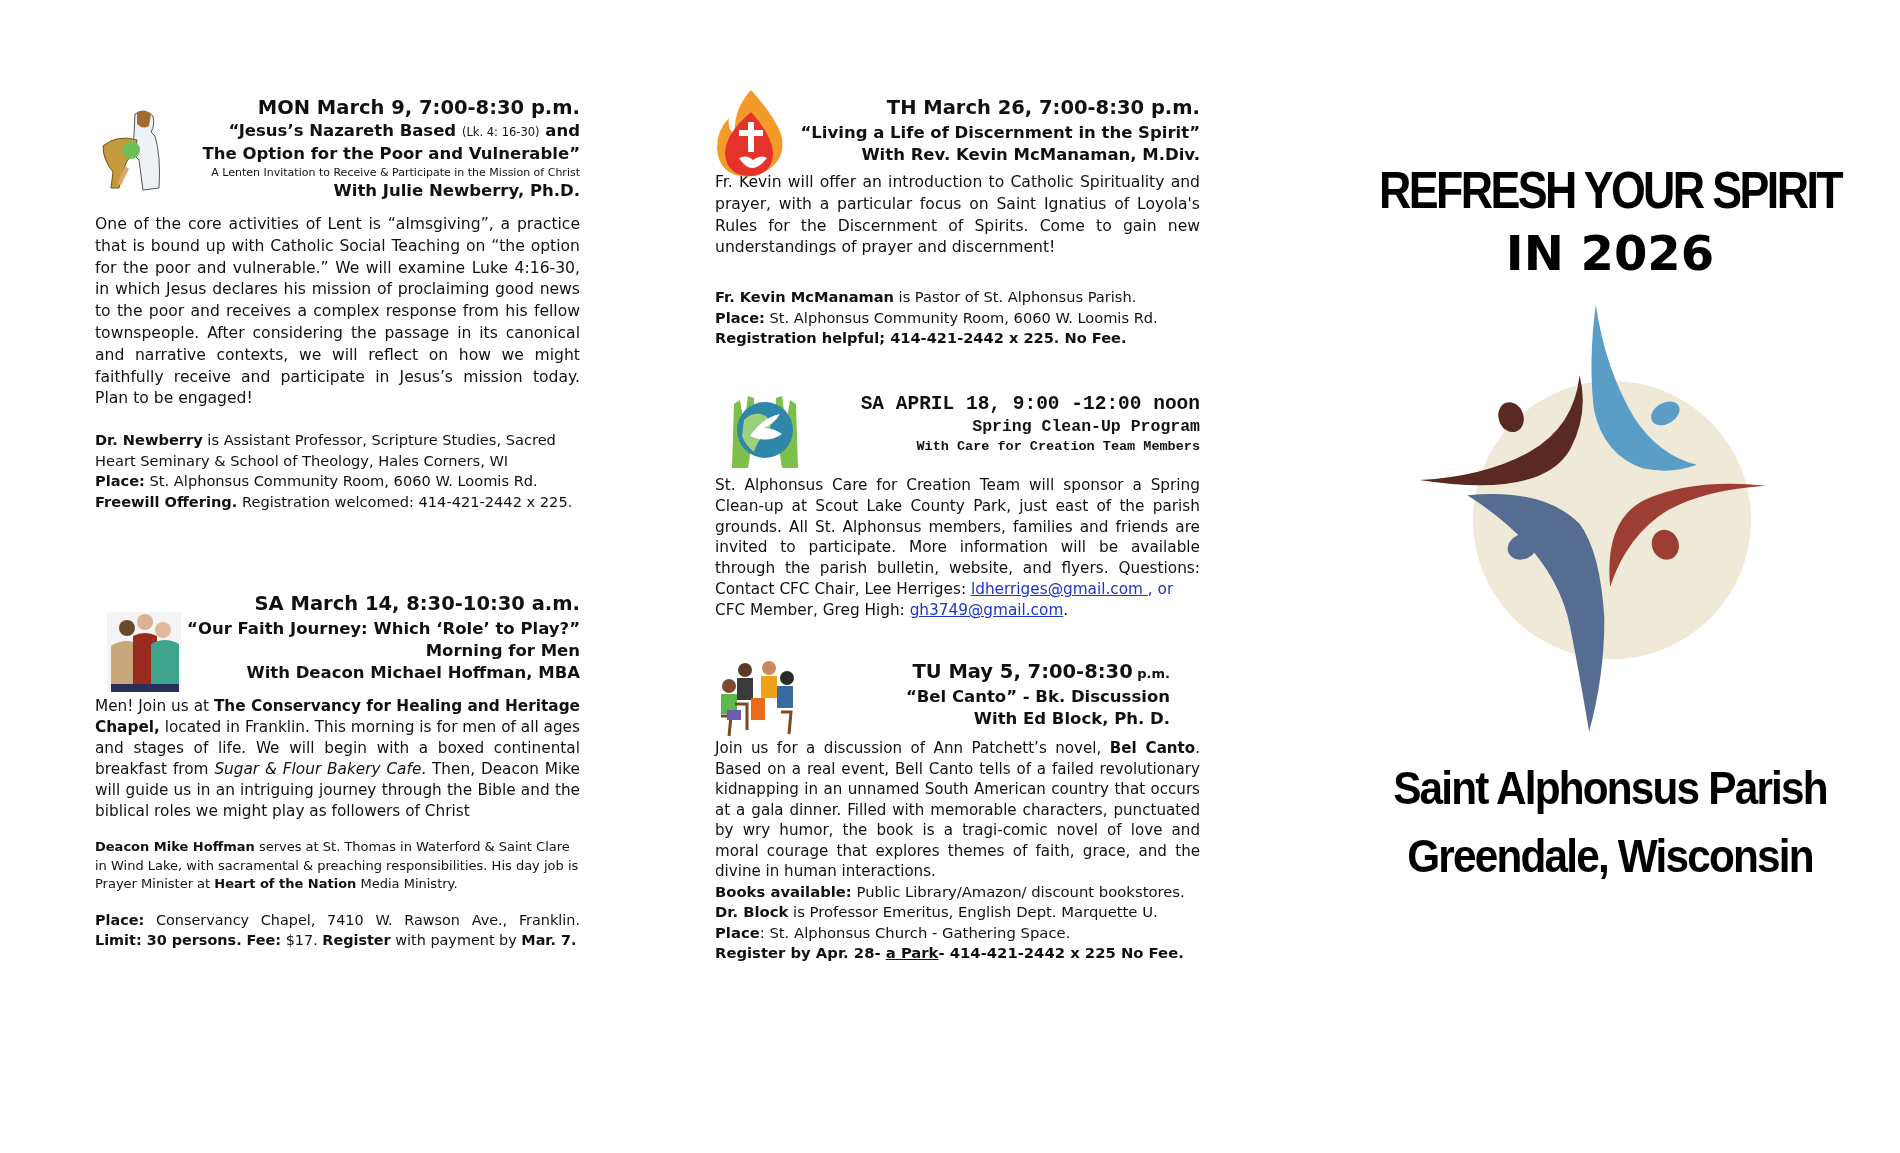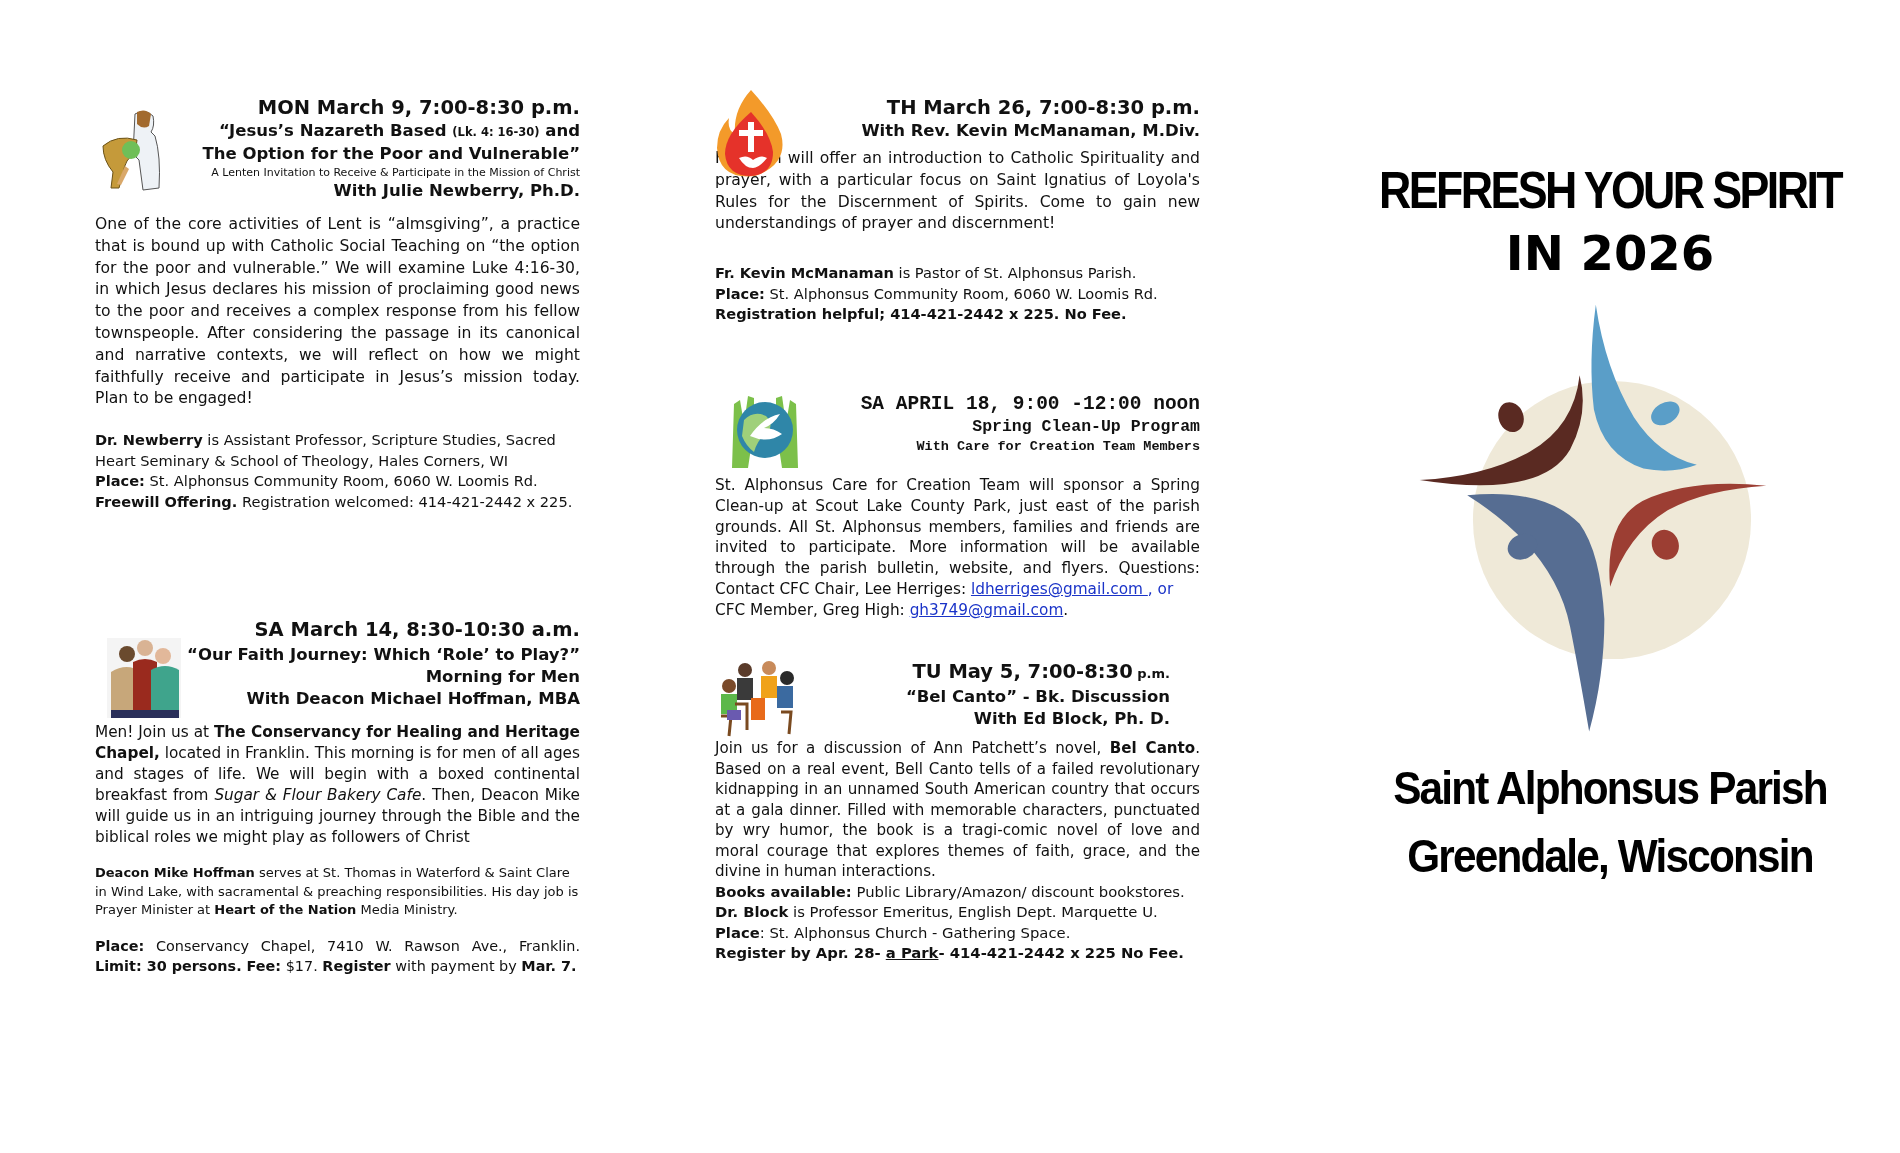--- a/index.html
+++ b/index.html
@@ -11,21 +11,21 @@
   .col2 { left: 715px; width: 485px; }
   .col3 { left: 1340px; width: 540px; }
 
   .event { position: absolute; left: 0; width: 100%; }
   .event-head { position: relative; height: auto; }
   .event-icon { position: absolute; left: 0; }
   .head-lines { text-align: right; }
   .date { font-weight: bold; font-size: 19.5px; line-height: 24px; }
   .date small { font-size: 13px; }
   .title { font-weight: bold; font-size: 16.5px; line-height: 22px; }
-  .title small { font-size: 11.5px; font-weight: bold; }
+  .title small { font-size: 11.5px; font-weight: normal; }
   .subtitle { font-size: 11px; line-height: 15px; }
   .presenter { font-weight: bold; font-size: 16.5px; line-height: 22px; }
 
   .body-text { font-size: 15.6px; line-height: 21.8px; text-align: justify; text-align-last: left; margin-top: 12px; }
   .info { font-size: 14.6px; line-height: 20.6px; margin-top: 20px; }
   .info.small { font-size: 13px; line-height: 18.5px; }
   .info .line { display: block; }
   b { font-weight: bold; }
   i { font-style: italic; }
   a.mail { color: #1a33c8; text-decoration: underline; }
@@ -63,21 +63,21 @@
       </div>
     </div>
     <p class="body-text">One of the core activities of Lent is “almsgiving”, a practice that is bound up with Catholic Social Teaching on “the option for the poor and vulnerable.” We will examine Luke 4:16-30, in which Jesus declares his mission of proclaiming good news to the poor and receives a complex response from his fellow townspeople. After considering the passage in its canonical and narrative contexts, we will reflect on how we might faithfully receive and participate in Jesus’s mission today. Plan to be engaged!</p>
     <div class="info" style="margin-top:20px;">
       <span class="line"><b>Dr. Newberry</b><span> is Assistant Professor, Scripture Studies, Sacred Heart Seminary &amp; School of Theology, Hales Corners, WI</span></span>
       <span class="line"><b>Place:</b><span> St. Alphonsus Community Room, 6060 W. Loomis Rd.</span></span>
       <span class="line"><b>Freewill Offering.</b><span> Registration welcomed: 414-421-2442 x 225.</span></span>
     </div>
   </section>
 
-  <section class="event" style="top:618px;">
+  <section class="event" style="top:592px;">
     <div class="event-head">
       <span class="event-icon" style="top:20px;left:12px;">
         <svg width="74" height="80" viewBox="0 0 74 80">
           <rect x="0" y="0" width="74" height="80" fill="#f4f4f4"></rect>
           <circle cx="20" cy="16" r="8" fill="#6a4a2e"></circle>
           <path d="M4 34 q16 -10 30 0 l0 42 l-30 0 z" fill="#c7a77a"></path>
           <circle cx="38" cy="10" r="8" fill="#d9b394"></circle>
           <path d="M26 24 q12 -6 24 0 l0 52 l-24 0 z" fill="#9a2a1e"></path>
           <circle cx="56" cy="18" r="8" fill="#e2b89a"></circle>
           <path d="M44 32 q14 -8 28 0 l0 44 l-28 0 z" fill="#3fa48c"></path>
@@ -108,20 +108,21 @@
         <svg width="72" height="92" viewBox="0 0 72 92">
           <path d="M36 2 q22 24 30 44 q8 30 -26 42 q-36 4 -38 -28 q0 -18 12 -30 q-2 12 6 16 q-2 -24 16 -44 z" fill="#f39a2a"></path>
           <path d="M36 24 q20 22 22 40 q0 22 -22 24 q-24 0 -26 -22 q0 -20 26 -42 z" fill="#e5322a"></path>
           <rect x="33" y="34" width="6" height="30" fill="#fff"></rect>
           <rect x="24" y="42" width="24" height="6" fill="#fff"></rect>
           <path d="M24 70 q8 -4 14 2 q8 -6 14 -2 q-8 10 -14 10 q-8 0 -14 -10 z" fill="#fff"></path>
         </svg>
       </span>
       <div class="head-lines" style="padding-left:75px;">
         <div class="date">TH March 26, 7:00-8:30 p.m.</div>
+        <div class="title" style="margin-top:2px;">“Living a Life of Discernment in the Spirit”</div>
         <div class="presenter">With Rev. Kevin McManaman, M.Div.</div>
       </div>
     </div>
     <p class="body-text" style="margin-top:6px;">Fr. Kevin will offer an introduction to Catholic Spirituality and prayer, with a particular focus on Saint Ignatius of Loyola's Rules for the Discernment of Spirits.  Come to gain new understandings of prayer and discernment!</p>
     <div class="info" style="margin-top:28px;">
       <span class="line"><b>Fr. Kevin McManaman</b><span> is Pastor of St. Alphonsus Parish.</span></span>
       <span class="line"><b>Place:</b><span> St. Alphonsus Community Room, 6060 W. Loomis Rd.</span></span>
       <span class="line"><b>Registration helpful; 414-421-2442 x 225. No Fee.</b></span>
     </div>
   </section>

